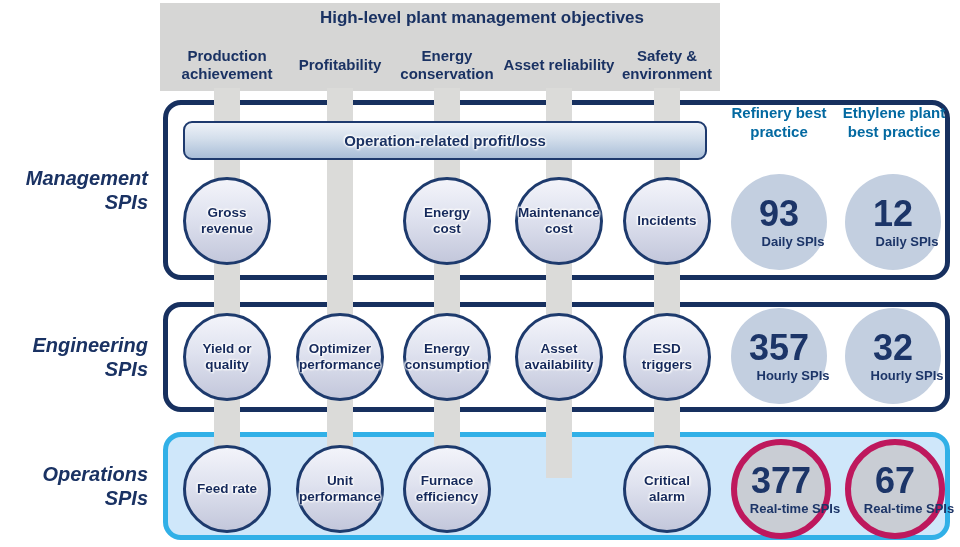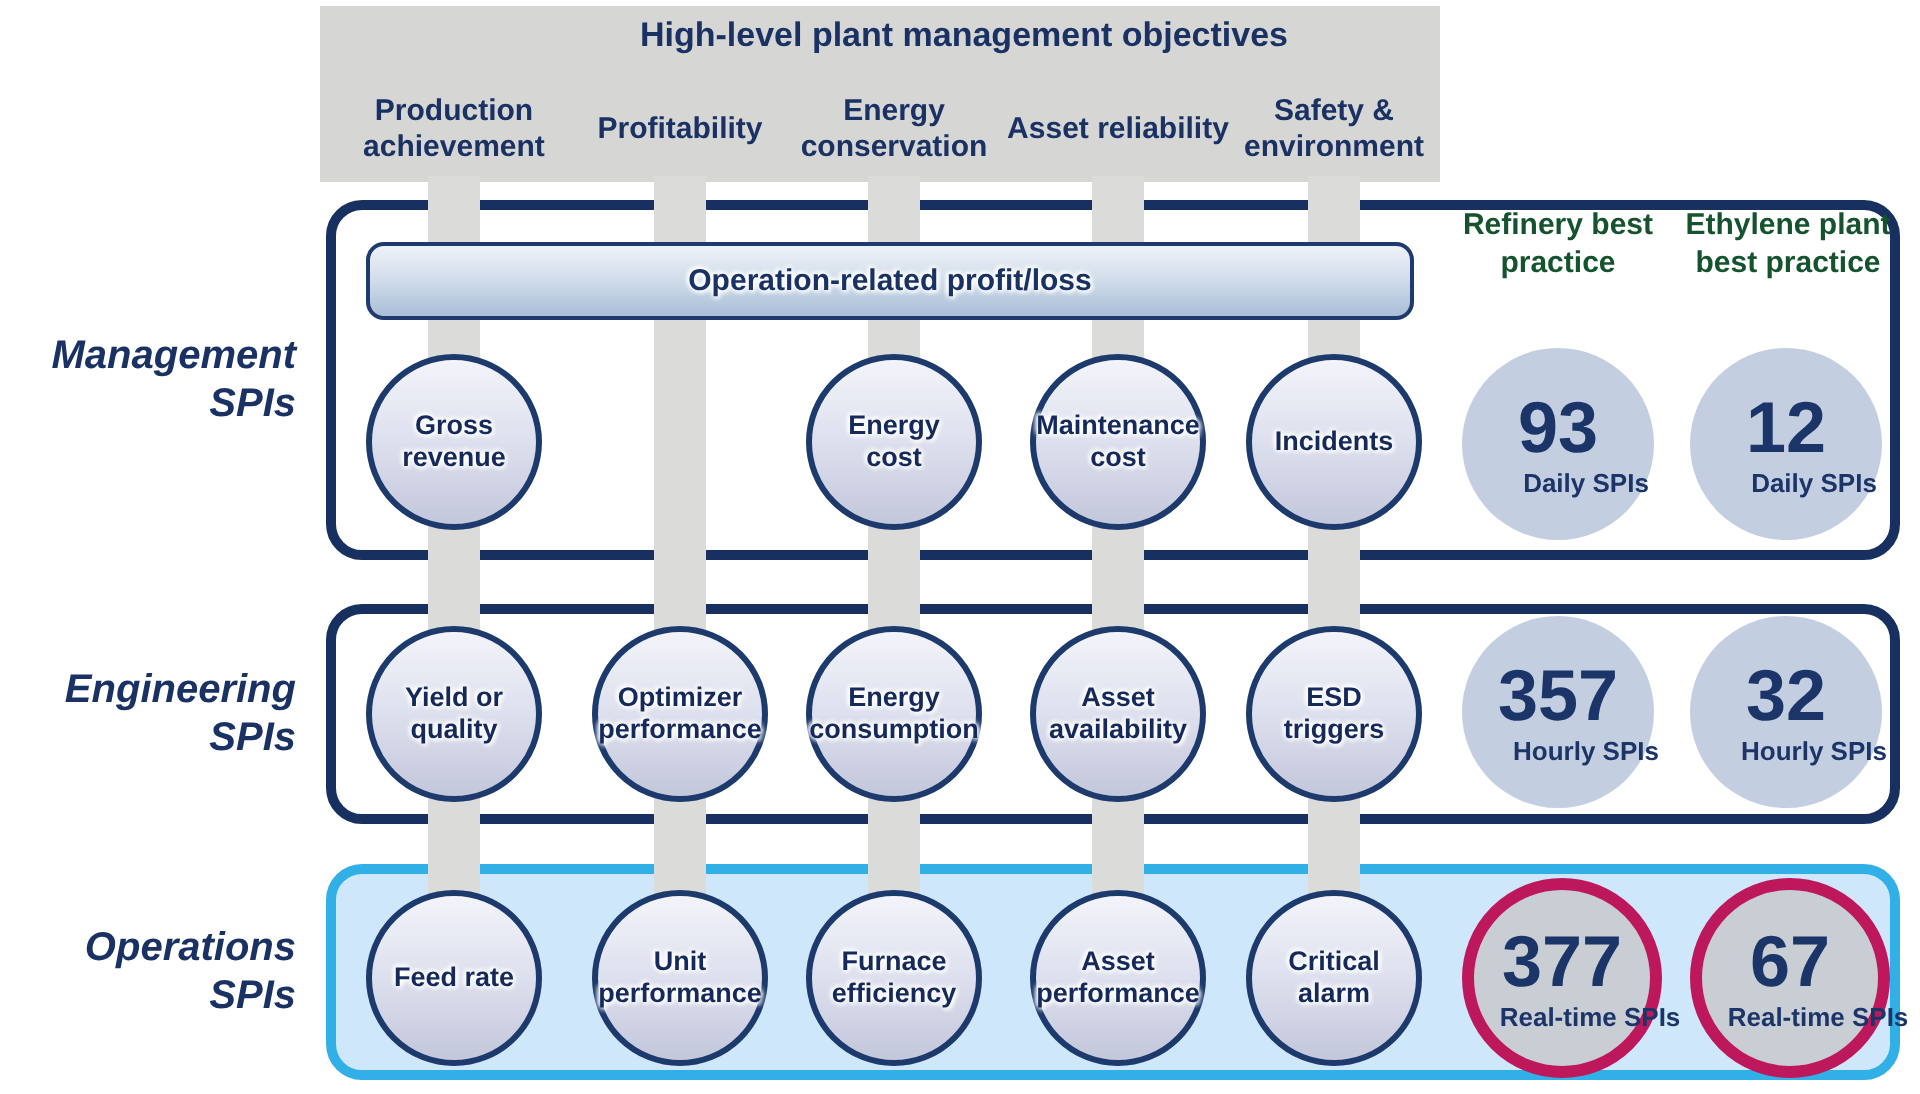--- a/index.html
+++ b/index.html
@@ -54,21 +54,21 @@
     display:flex;align-items:center;justify-content:center;text-align:center;
     font-size:13.5px;font-weight:bold;line-height:1.15;color:#15295b;z-index:3;
     text-shadow:0 0 3px #fff,0 0 3px #fff,1px 1px 2px #fff,-1px -1px 2px #fff;
     padding:4px;
   }
   .r1{top:177px;} .r2{top:313px;} .r3{top:445px;}
   .c1{left:183px;} .c2{left:296px;} .c3{left:403px;} .c4{left:515px;} .c5{left:623px;}
   
   .bp-header{
     position:absolute;top:104px;width:116px;text-align:center;font-size:15px;
-    font-weight:bold;line-height:1.25;color:#14532d;z-index:3;
+    font-weight:bold;line-height:1.25;color:#0369a1;z-index:3;
   }
   .bp-refinery{left:721px;} .bp-ethylene{left:836px;}
   
   .stat-circle{
     position:absolute;width:96px;height:96px;border-radius:50%;background:#c3cfe0;
     display:flex;flex-direction:column;align-items:center;justify-content:center;
     z-index:3;box-sizing:border-box;
   }
   .stat-col1{left:731px;} .stat-col2{left:845px;}
   .stat-r1{top:174px;} .stat-r2{top:308px;}
@@ -118,21 +118,20 @@
 
   <div class="spi-circle r2 c1">Yield or quality</div>
   <div class="spi-circle r2 c2">Optimizer performance</div>
   <div class="spi-circle r2 c3">Energy consumption</div>
   <div class="spi-circle r2 c4">Asset availability</div>
   <div class="spi-circle r2 c5">ESD triggers</div>
 
   <div class="spi-circle r3 c1">Feed rate</div>
   <div class="spi-circle r3 c2">Unit performance</div>
   <div class="spi-circle r3 c3">Furnace efficiency</div>
-  <div class="spi-circle r3 c4">Asset performance</div>
   <div class="spi-circle r3 c5">Critical alarm</div>
 
   <div class="bp-header bp-refinery">Refinery best practice</div>
   <div class="bp-header bp-ethylene">Ethylene plant best practice</div>
 
   <div class="stat-circle stat-r1 stat-col1">
     <div class="stat-value">93</div>
     <div class="stat-unit">Daily SPIs</div>
   </div>
   <div class="stat-circle stat-r1 stat-col2">

